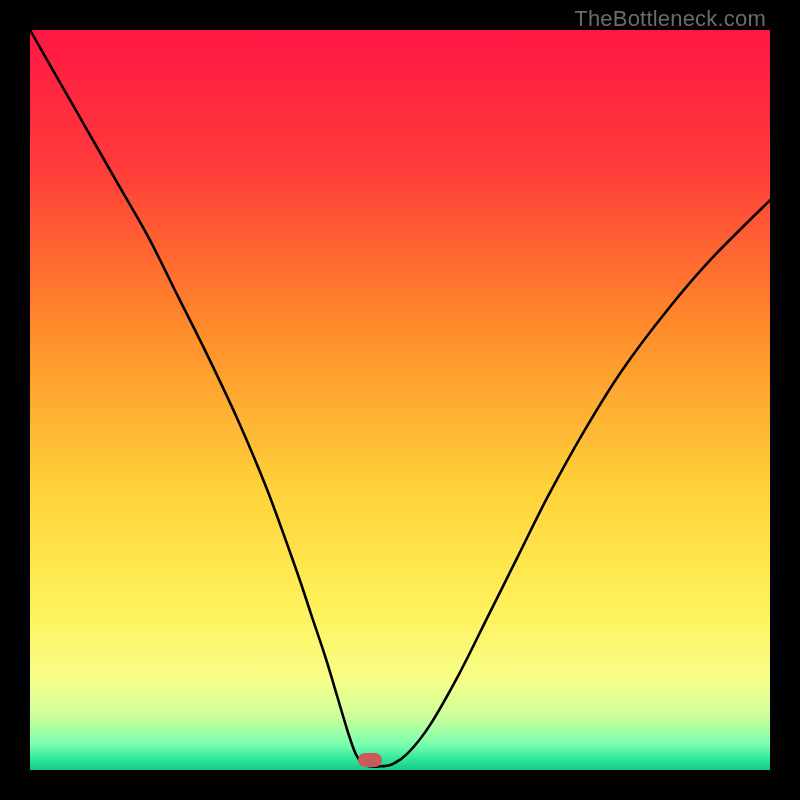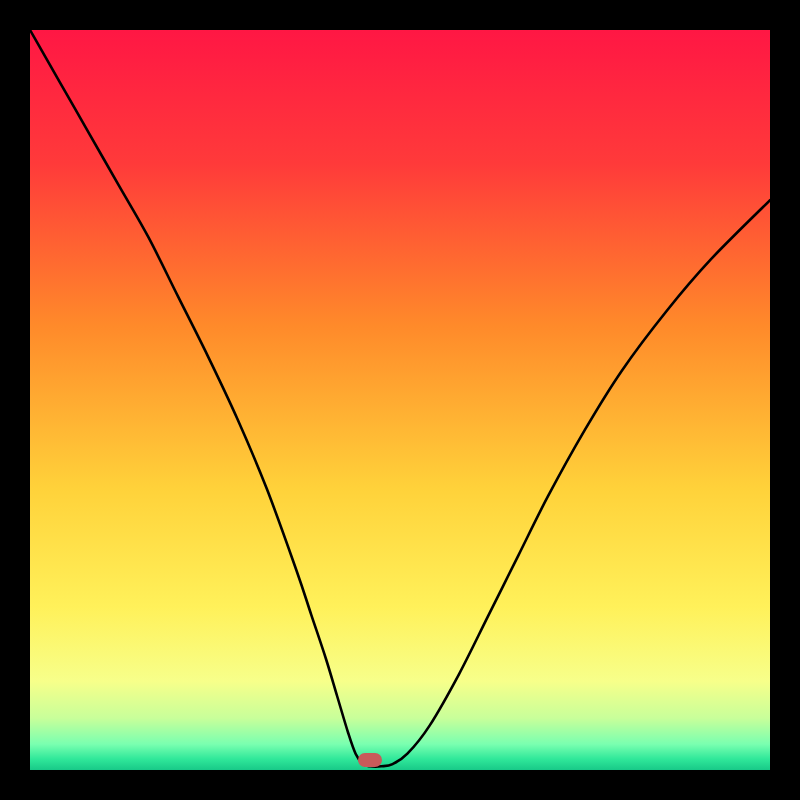--- a/index.html
+++ b/index.html
@@ -51,20 +51,21 @@
     height: 14px;
     border-radius: 7px;
     transform: translate(-50%, -50%);
   }
 </style>
 </head>
 <body>
 
 <div class="outer">
 
+  <div class="watermark">TheBottleneck.com</div>
 
   <div class="plot-area">
 
     <svg class="gradient-bg" viewBox="0 0 740 740" preserveAspectRatio="none">
       <defs>
         <linearGradient id="bg-grad" x1="0" y1="0" x2="0" y2="1">
         <stop offset="0.00%" stop-color="#ff1744"></stop>
             <stop offset="18.00%" stop-color="#ff3a3a"></stop>
             <stop offset="40.00%" stop-color="#ff8a2a"></stop>
             <stop offset="62.00%" stop-color="#ffd23a"></stop>

